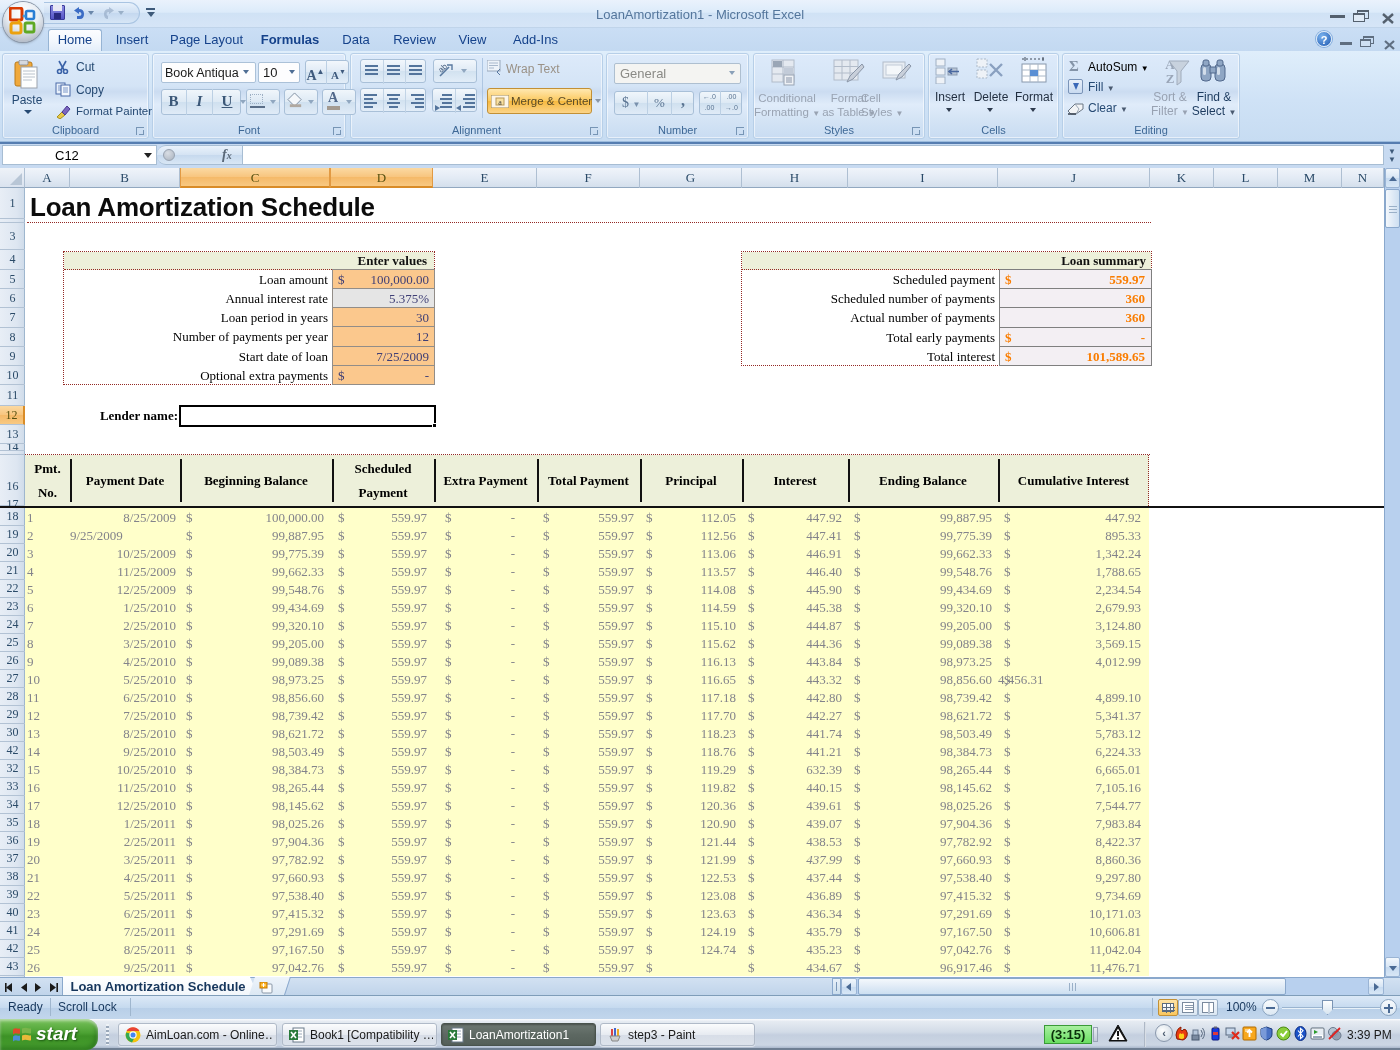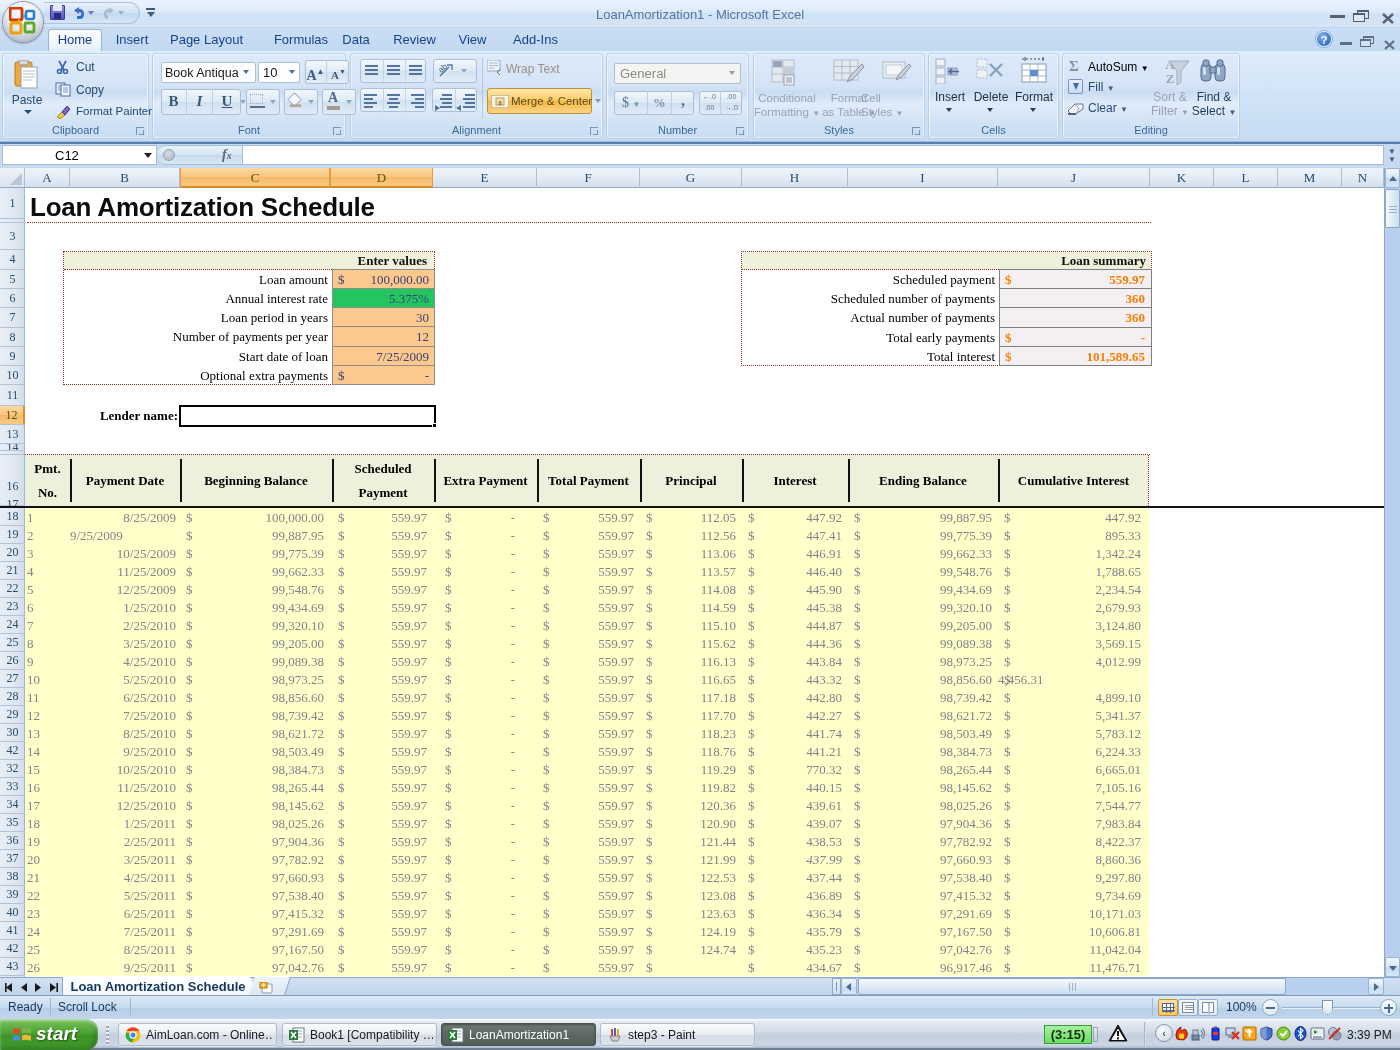--- a/index.html
+++ b/index.html
@@ -36,21 +36,21 @@
 </div>
 <div class="abs" style="left:118px;top:11px;width:0;height:0;border-left:3px solid transparent;border-right:3px solid transparent;border-top:4px solid #9ab0c8;"></div>
 <div class="abs" style="left:146px;top:8px;width:9px;height:2px;background:#3e5a7a;"></div>
 <div class="abs" style="left:147px;top:12px;width:0;height:0;border-left:4px solid transparent;border-right:4px solid transparent;border-top:5px solid #3e5a7a;"></div>
 
 <div class="abs" style="left:0;top:28px;width:1400px;height:23px;background:linear-gradient(#cadef5,#c3d9f1);"></div>
 <div class="abs" style="left:48px;top:29px;width:54px;height:22px;background:linear-gradient(#fcfdff,#f2f7fd 55%,#e4eefa);border:1px solid #96b4d4;border-bottom:none;border-radius:3px 3px 0 0;"></div>
 <div class="abs" style="left:48px;top:33px;width:54px;height:14px;color:#15428b;font-size:13px;text-align:center;line-height:14px;">Home</div>
 <div class="abs" style="left:108px;top:33px;width:48px;height:14px;color:#15428b;font-size:13px;text-align:center;line-height:14px;">Insert</div>
 <div class="abs" style="left:162px;top:33px;width:89px;height:14px;color:#15428b;font-size:13px;text-align:center;line-height:14px;">Page Layout</div>
-<div class="abs" style="left:268px;top:33px;width:66px;height:14px;color:#15428b;font-size:13px;text-align:center;line-height:14px;">Formulas</div>
+<div class="abs" style="left:257px;top:33px;width:66px;height:14px;color:#15428b;font-size:13px;text-align:center;line-height:14px;font-weight:bold;">Formulas</div>
 <div class="abs" style="left:331px;top:33px;width:50px;height:14px;color:#15428b;font-size:13px;text-align:center;line-height:14px;">Data</div>
 <div class="abs" style="left:388px;top:33px;width:53px;height:14px;color:#15428b;font-size:13px;text-align:center;line-height:14px;">Review</div>
 <div class="abs" style="left:448px;top:33px;width:49px;height:14px;color:#15428b;font-size:13px;text-align:center;line-height:14px;">View</div>
 <div class="abs" style="left:504px;top:33px;width:63px;height:14px;color:#15428b;font-size:13px;text-align:center;line-height:14px;">Add-Ins</div>
 
 <div class="abs" style="left:1316px;top:31px;width:16px;height:16px;border-radius:50%;background:radial-gradient(circle at 35% 30%,#7ab2ee,#1e58b0);border:1px solid #d9e8f7;box-shadow:0 0 0 1px #86aede;color:#fff;font-size:11px;font-weight:bold;text-align:center;line-height:16px;">?</div>
 <div class="abs" style="left:1340px;top:42px;width:12px;height:3px;background:#5f6e80;"></div>
 <div class="abs" style="left:1363px;top:36px;width:11px;height:8px;border:1px solid #5f6e80;border-top:2px solid #5f6e80;"></div>
 <div class="abs" style="left:1360px;top:39px;width:11px;height:8px;border:1px solid #5f6e80;border-top:2px solid #5f6e80;background:#cfe1f4;"></div>
 <div class="abs" style="left:1384px;top:36px;width:11px;height:10px;"><svg width="11" height="10" viewBox="0 0 11 10">
@@ -462,21 +462,21 @@
 <div class="abs" style="left:30px;top:192px;width:500px;height:26px;font-size:26px;font-weight:bold;color:#0c0c0c;letter-spacing:-0.2px;">Loan Amortization Schedule</div>
 <div class="abs" style="left:27px;top:222px;width:1124px;height:0;border-top:1px dotted #942a25;"></div>
 <div class="abs" style="left:63px;top:251px;width:372px;height:134px;border:1px dotted #942a25;"></div>
 <div class="abs ser" style="left:64px;top:252px;width:370px;height:18px;background:#edf0da;border-bottom:1px dotted #942a25;color:#111;font-size:13px;font-weight:bold;text-align:right;line-height:18px;padding-right:7px;">Enter values</div>
 <div class="abs ser" style="left:64px;top:270px;width:264px;height:19px;color:#000;font-size:13px;text-align:right;line-height:19px;">Loan amount</div>
 <div class="abs ser" style="left:332px;top:270px;width:103px;height:19px;background:#fbc88d;border:1px solid #928d88;border-top:none;color:#3f3f76;font-size:13px;line-height:19px;">
     <span style="position:absolute;left:5px;">$</span>
     <span style="position:absolute;right:5px;">100,000.00</span>
   </div>
 <div class="abs ser" style="left:64px;top:289px;width:264px;height:19px;color:#000;font-size:13px;text-align:right;line-height:19px;">Annual interest rate</div>
-<div class="abs ser" style="left:332px;top:289px;width:103px;height:19px;background:#22c55e;border:1px solid #928d88;border-top:none;color:#3f3f76;font-size:13px;line-height:19px;">
+<div class="abs ser" style="left:332px;top:289px;width:103px;height:19px;background:#e5e5e5;border:1px solid #928d88;border-top:none;color:#3f3f76;font-size:13px;line-height:19px;">
     <span style="position:absolute;left:5px;"></span>
     <span style="position:absolute;right:5px;">5.375%</span>
   </div>
 <div class="abs ser" style="left:64px;top:308px;width:264px;height:19px;color:#000;font-size:13px;text-align:right;line-height:19px;">Loan period in years</div>
 <div class="abs ser" style="left:332px;top:308px;width:103px;height:19px;background:#fbc88d;border:1px solid #928d88;border-top:none;color:#3f3f76;font-size:13px;line-height:19px;">
     <span style="position:absolute;left:5px;"></span>
     <span style="position:absolute;right:5px;">30</span>
   </div>
 <div class="abs ser" style="left:64px;top:327px;width:264px;height:20px;color:#000;font-size:13px;text-align:right;line-height:20px;">Number of payments per year</div>
 <div class="abs ser" style="left:332px;top:327px;width:103px;height:20px;background:#fbc88d;border:1px solid #928d88;border-top:none;color:#3f3f76;font-size:13px;line-height:20px;">
@@ -810,21 +810,21 @@
         <span style="position:absolute;left:180px;top:254px;width:144px;text-align:right;">98,384.73</span>
         <span style="position:absolute;left:338px;top:254px;">$</span>
         <span style="position:absolute;left:332px;top:254px;width:95px;text-align:right;">559.97</span>
         <span style="position:absolute;left:445px;top:254px;">$</span>
         <span style="position:absolute;left:439px;top:254px;width:76px;text-align:right;">-</span>
         <span style="position:absolute;left:543px;top:254px;">$</span>
         <span style="position:absolute;left:537px;top:254px;width:97px;text-align:right;">559.97</span>
         <span style="position:absolute;left:646px;top:254px;">$</span>
         <span style="position:absolute;left:640px;top:254px;width:96px;text-align:right;">119.29</span>
         <span style="position:absolute;left:748px;top:254px;">$</span>
-        <span style="position:absolute;left:742px;top:254px;width:100px;text-align:right;">770.32</span>
+        <span style="position:absolute;left:742px;top:254px;width:100px;text-align:right;">632.39</span>
         <span style="position:absolute;left:854px;top:254px;">$</span>
         <span style="position:absolute;left:848px;top:254px;width:144px;text-align:right;">98,265.44</span>
         <span style="position:absolute;left:1004px;top:254px;">$</span>
         <span style="position:absolute;left:998px;top:254px;width:143px;text-align:right;">6,665.01</span>
         <span style="position:absolute;left:27px;top:272px;">16</span>
         <span style="position:absolute;left:70px;top:272px;width:106px;text-align:right;">11/25/2010</span>
         <span style="position:absolute;left:186px;top:272px;">$</span>
         <span style="position:absolute;left:180px;top:272px;width:144px;text-align:right;">98,265.44</span>
         <span style="position:absolute;left:338px;top:272px;">$</span>
         <span style="position:absolute;left:332px;top:272px;width:95px;text-align:right;">559.97</span>

